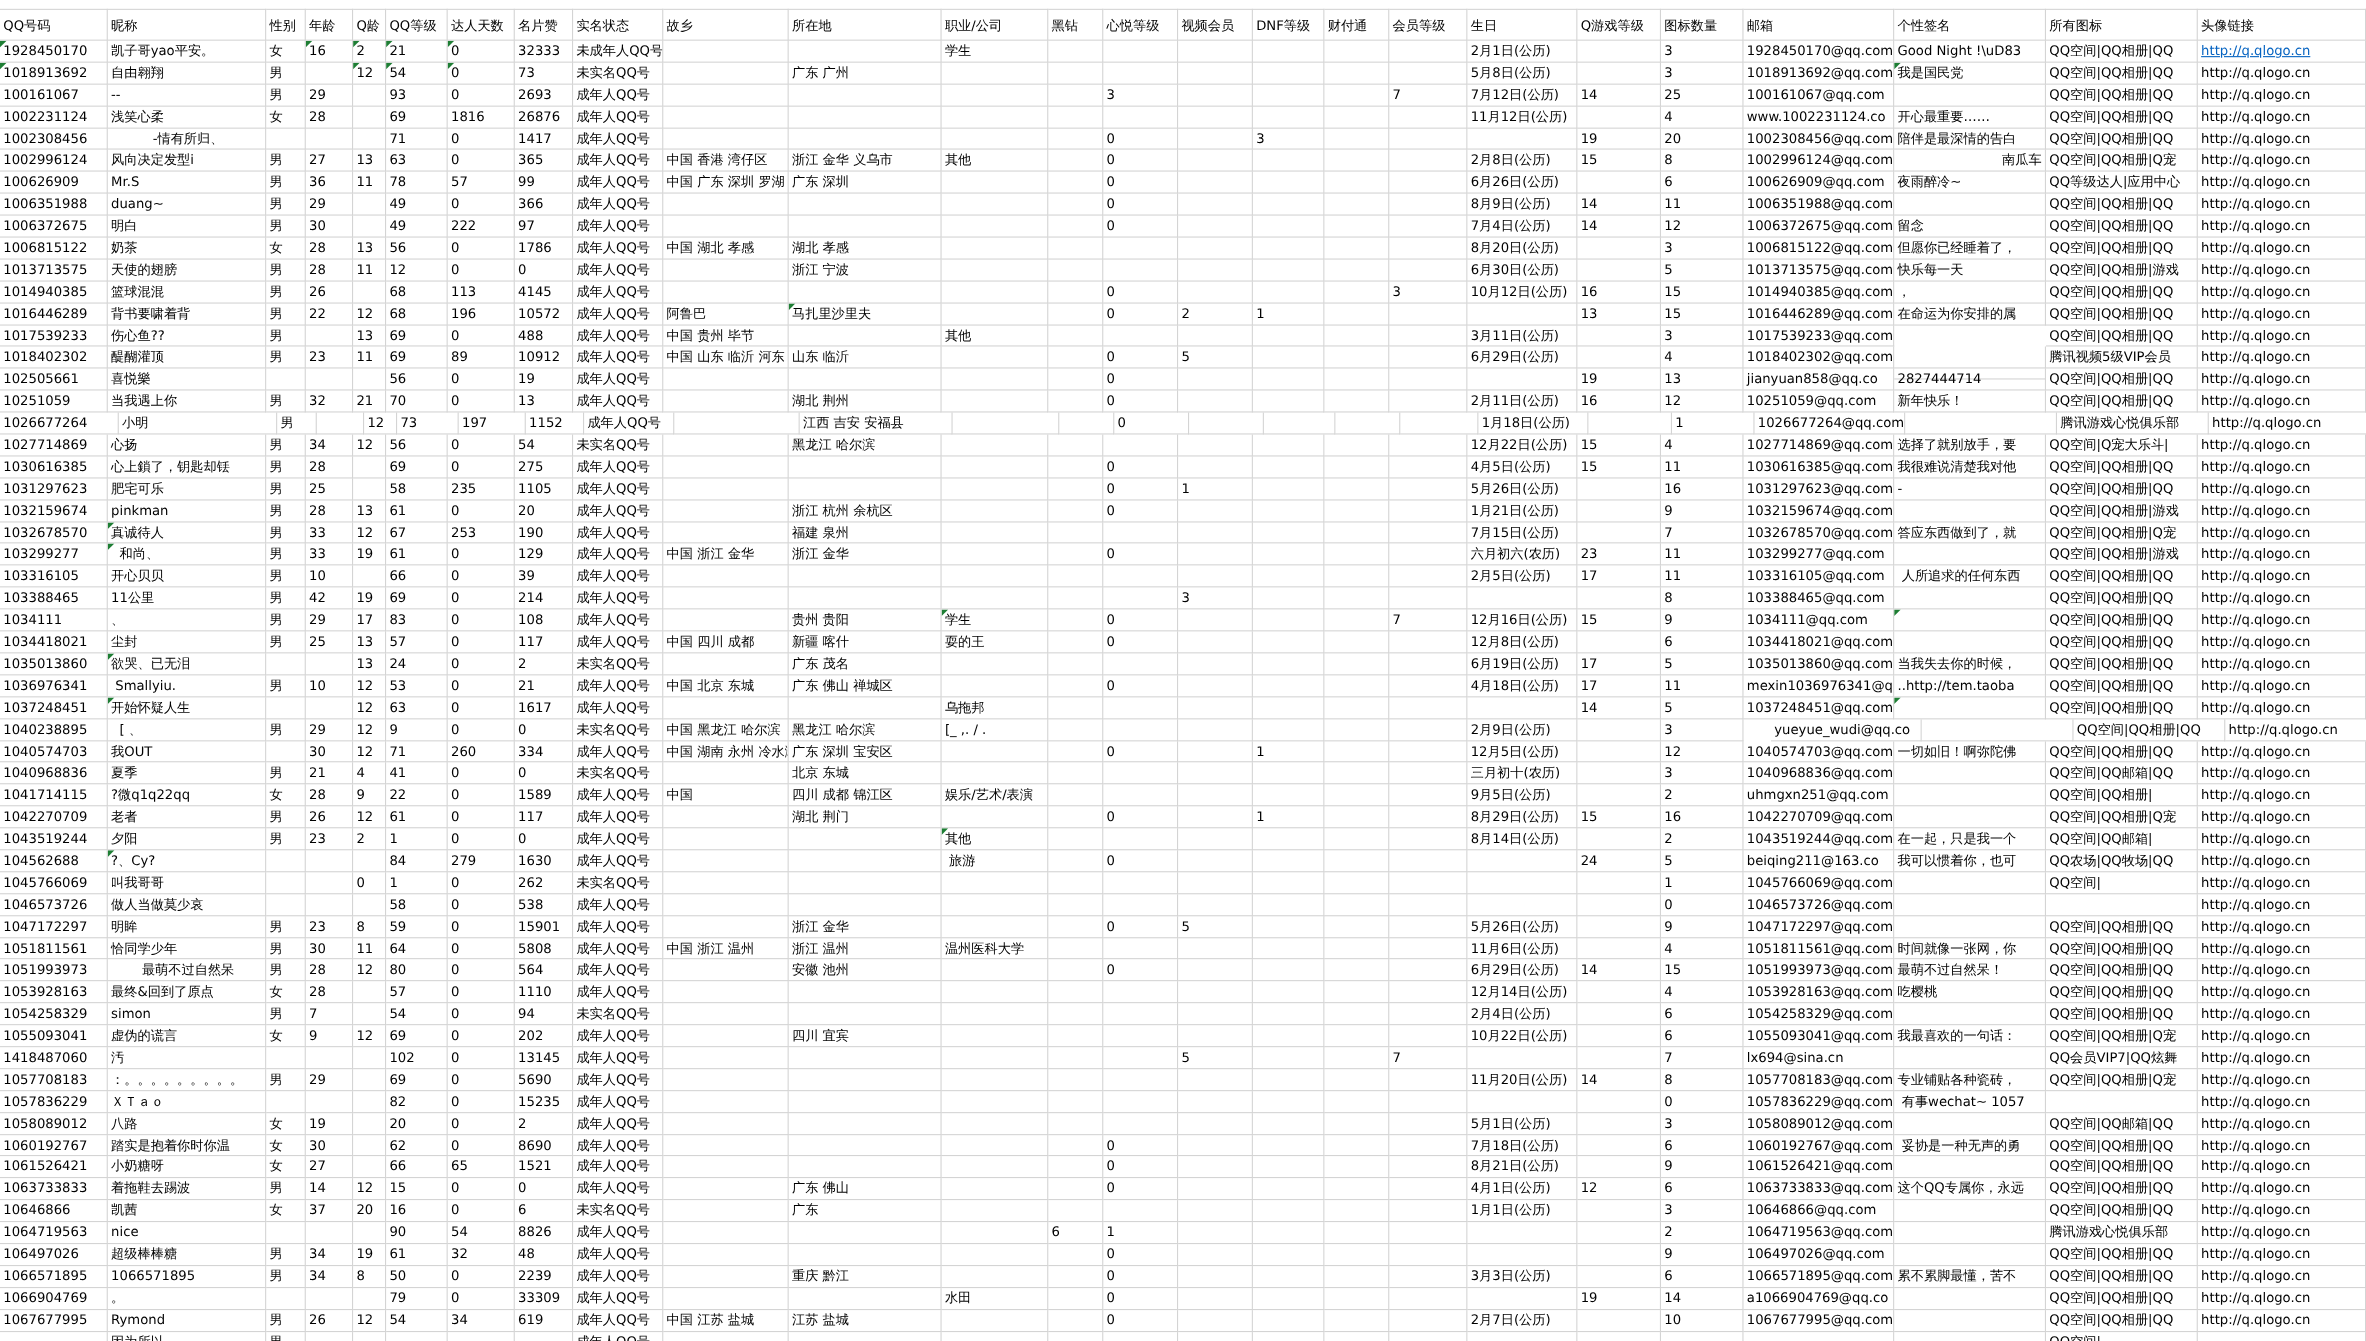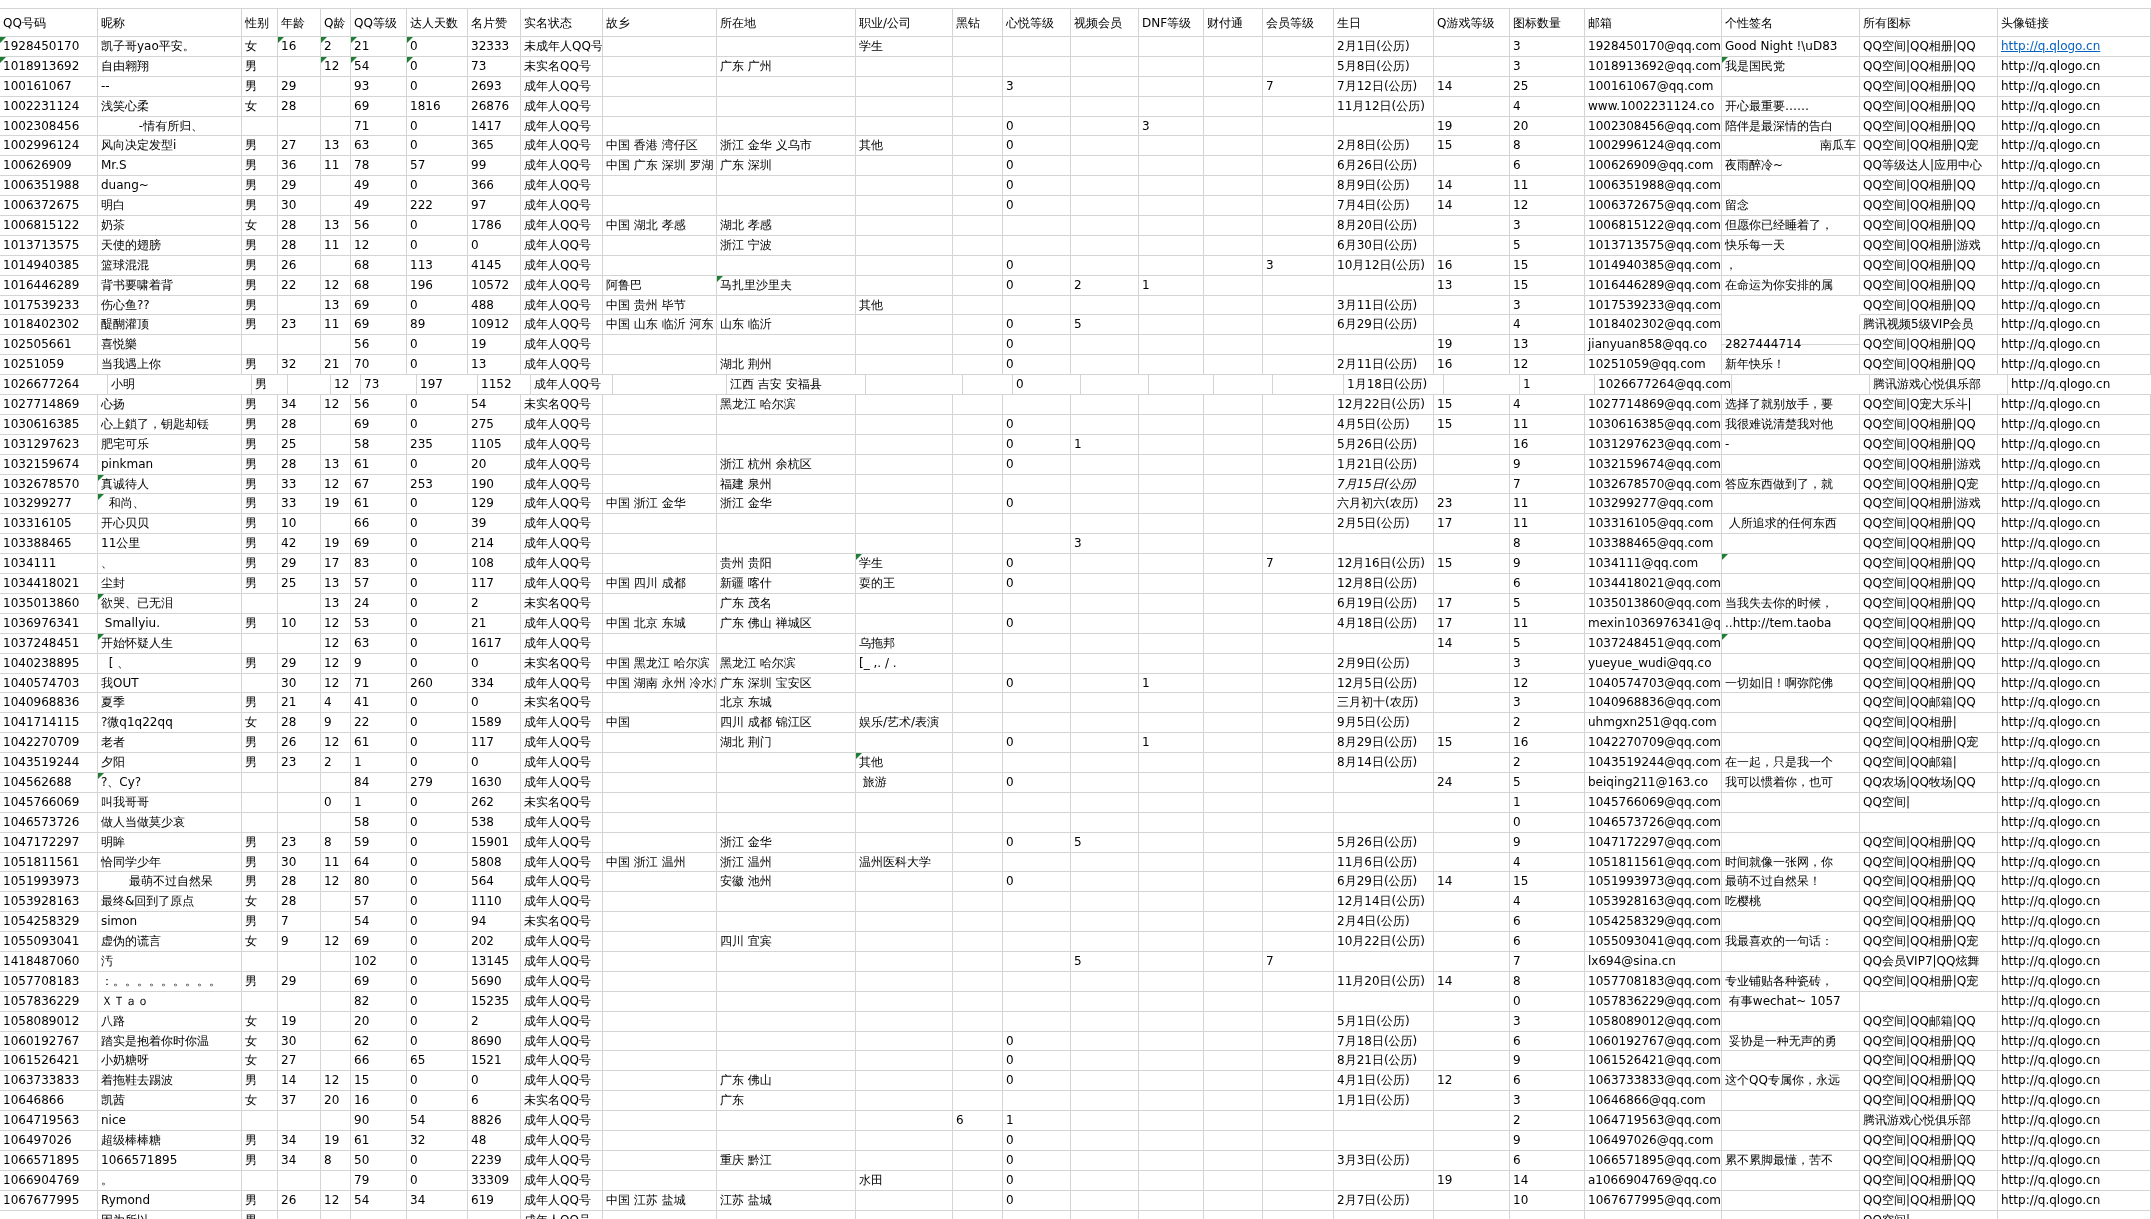--- a/index.html
+++ b/index.html
@@ -654,21 +654,21 @@
       <div class="cell" style="width: 82px;">成年人QQ号</div>
       <div class="cell" style="width: 114px;"></div>
       <div class="cell" style="width: 139px;">福建 泉州</div>
       <div class="cell" style="width: 97px;"></div>
       <div class="cell" style="width: 50px;"></div>
       <div class="cell" style="width: 68px;"></div>
       <div class="cell" style="width: 68px;"></div>
       <div class="cell" style="width: 65px;"></div>
       <div class="cell" style="width: 59px;"></div>
       <div class="cell" style="width: 71px;"></div>
-      <div class="cell" style="width: 100px; font-style: italic;">7月15日(公历)</div>
+      <div class="cell" style="width: 100px;">7月15日(公历)</div>
       <div class="cell" style="width: 76px;"></div>
       <div class="cell" style="width: 75px;">7</div>
       <div class="cell" style="width: 137px;">1032678570@qq.com</div>
       <div class="cell" style="width: 138px;">答应东西做到了，就</div>
       <div class="cell" style="width: 138px;">QQ空间|QQ相册|Q宠</div>
       <div class="cell" style="width: 153px;">http://q.qlogo.cn</div>
     </div>
     <div class="row">
       <div class="cell" style="width: 98px;">103299277</div>
       <div class="cell" style="width: 144px;">  和尚、<span class="tri"></span></div>
@@ -900,21 +900,21 @@
       <div class="cell" style="width: 97px;">[_ ,. / .</div>
       <div class="cell" style="width: 50px;"></div>
       <div class="cell" style="width: 68px;"></div>
       <div class="cell" style="width: 68px;"></div>
       <div class="cell" style="width: 65px;"></div>
       <div class="cell" style="width: 59px;"></div>
       <div class="cell" style="width: 71px;"></div>
       <div class="cell" style="width: 100px;">2月9日(公历)</div>
       <div class="cell" style="width: 76px;"></div>
       <div class="cell" style="width: 75px;">3</div>
-      <div class="cell" style="width: 137px;">yueyue_wudi@qq.co</div>
+      <div class="cell" style="width: 137px; margin-left: 25px;">yueyue_wudi@qq.co</div>
       <div class="cell" style="width: 138px;"></div>
       <div class="cell" style="width: 138px;">QQ空间|QQ相册|QQ</div>
       <div class="cell" style="width: 153px;">http://q.qlogo.cn</div>
     </div>
     <div class="row">
       <div class="cell" style="width: 98px;">1040574703</div>
       <div class="cell" style="width: 144px;">我OUT</div>
       <div class="cell" style="width: 36px;"></div>
       <div class="cell" style="width: 43px;">30</div>
       <div class="cell" style="width: 30px;">12</div>

